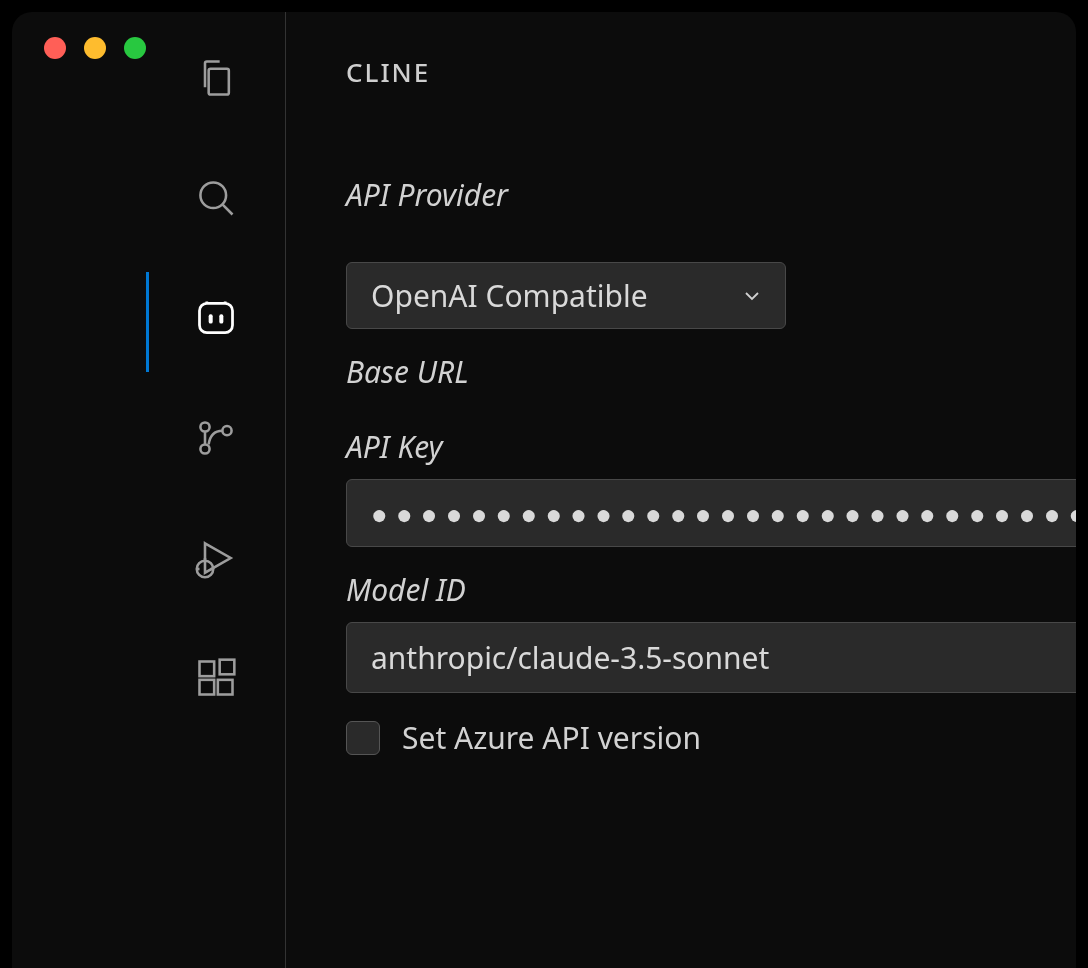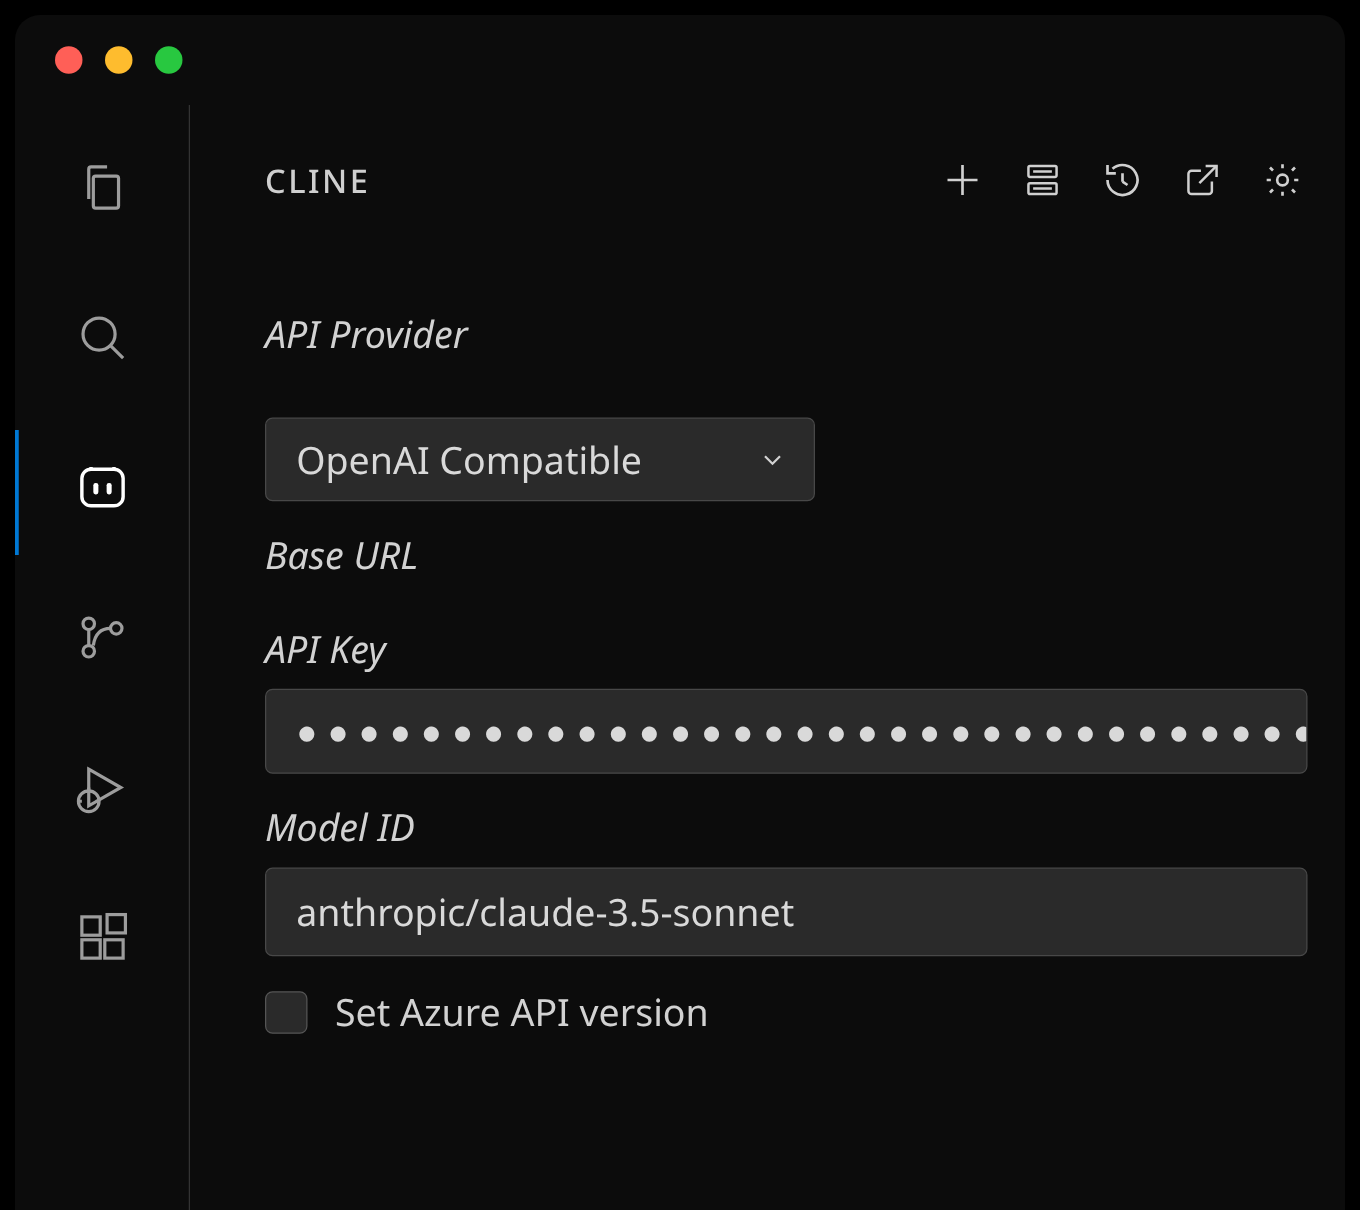--- a/index.html
+++ b/index.html
@@ -1,19 +1,19 @@
 <!DOCTYPE html>
 <html><head>
 <meta charset="utf-8">
 <style>
   * { box-sizing: border-box; margin: 0; padding: 0; }
   html, body { width: 1088px; height: 968px; font-family: -apple-system, 'Segoe UI', system-ui, sans-serif; background: #000; overflow: hidden; }
   .window {
     position: absolute; top: 12px; left: 12px; right: 12px; bottom: 0;
-    background: #0c0c0c; border-radius: 20px 20px 0 0; display: flex; flex-direction: column;
+    background: #0c0c0c; border-radius: 20px 20px 0 0; display: flex; 
     overflow: hidden;
   }
   .titlebar { height: 72px; display: flex; align-items: center; padding-left: 32px; gap: 18px; }
   .traffic-light { width: 22px; height: 22px; border-radius: 50%; }
   .tl-red { background: #ff5f57; }
   .tl-yellow { background: #febc2e; }
   .tl-green { background: #28c840; }
   .body-row { flex: 1; display: flex; min-height: 0; }
   .activity-bar {
     width: 140px; flex: 0 0 140px; display: flex; flex-direction: column; align-items: center;

